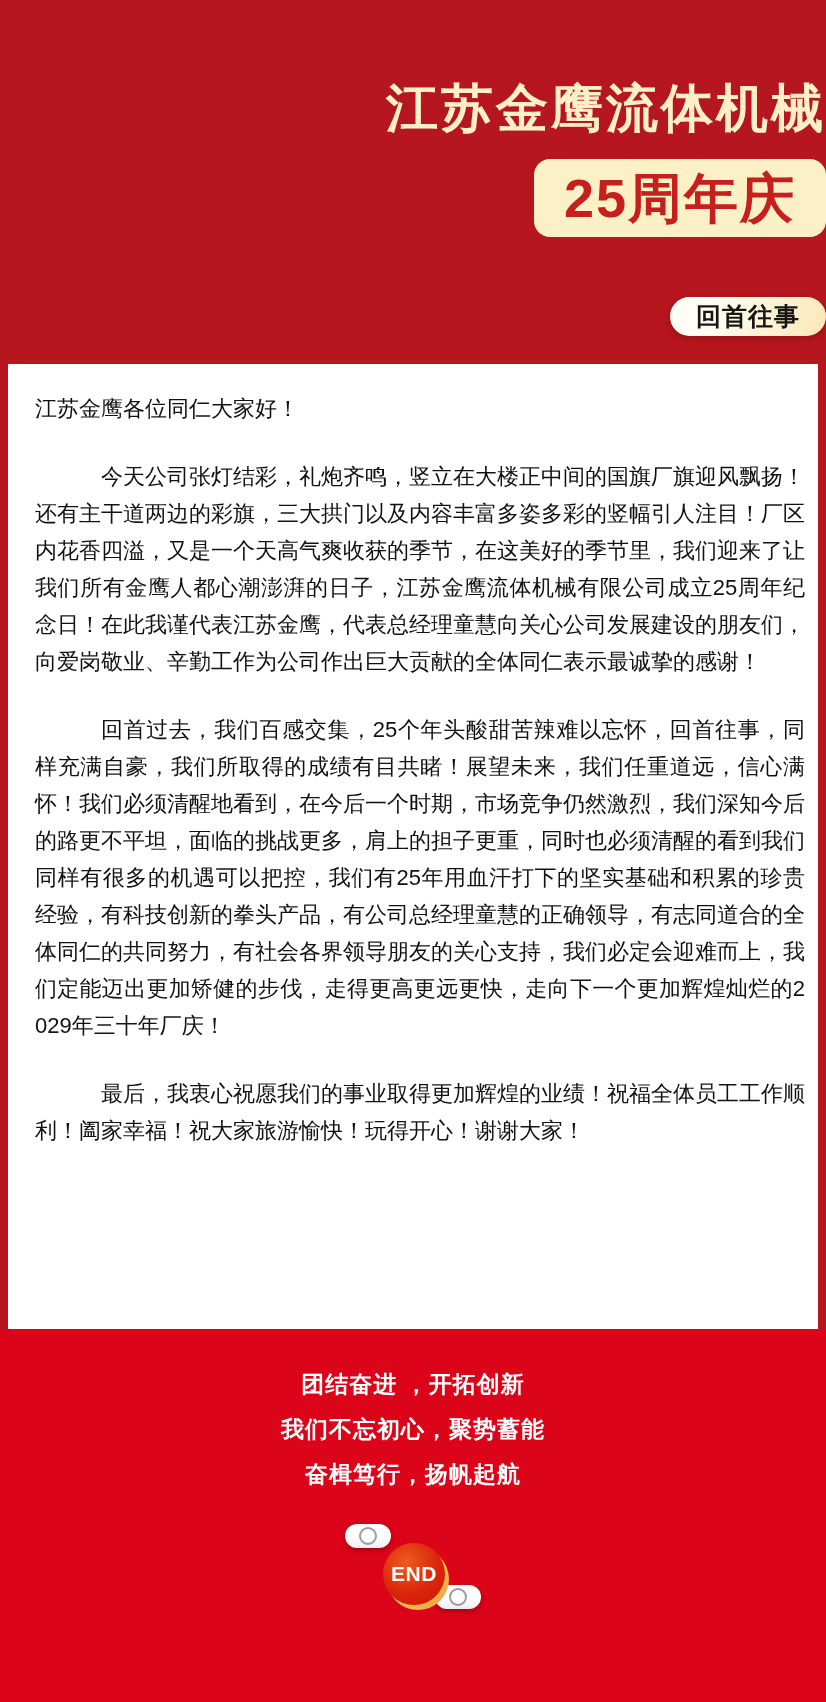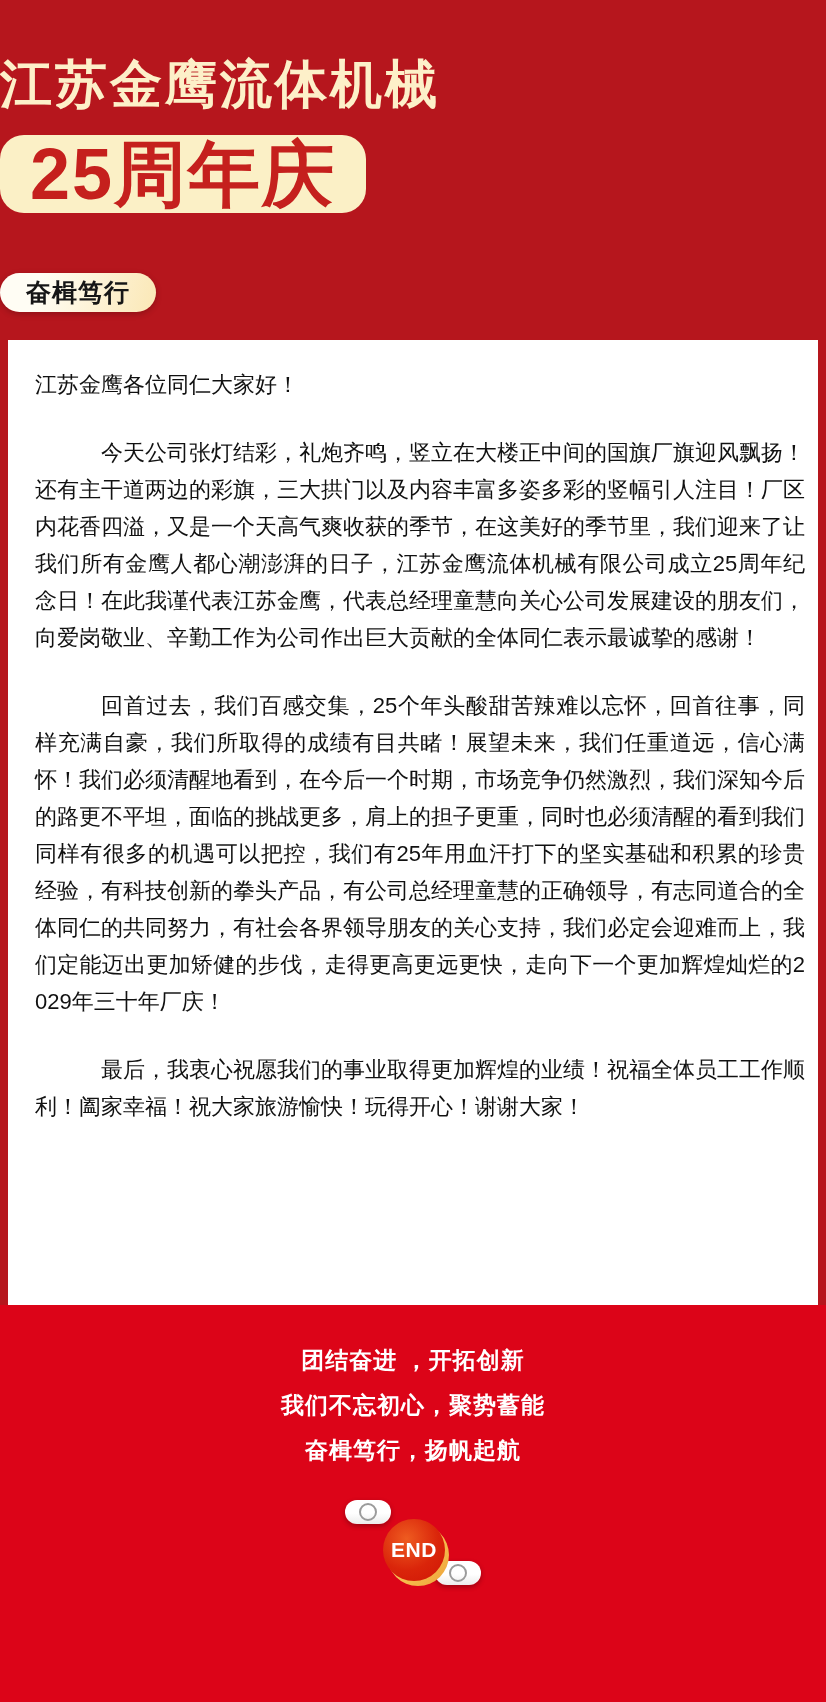--- a/index.html
+++ b/index.html
@@ -7,34 +7,34 @@
     position:relative;
     width:826px;height:1702px;
     margin:0 auto;
     display:flex;flex-direction:column;
     background:var(--header-bg,#b6161d);
     font-family:"Liberation Sans","DejaVu Sans",sans-serif;
     overflow:hidden;
   }
 
   
-  .header{flex:0 0 auto;text-align:left;padding-top:56px;padding-bottom:28px;}
+  .header{flex:0 0 auto;text-align:right;padding-top:56px;padding-bottom:28px;margin-top:24px;}
   .header .row{display:block;}
   .company-title{
     margin:0;
     font-size:52px;line-height:57px;font-weight:900;
     letter-spacing:3px;
     color:var(--title-text,#fdf0c9);
   }
   .anniversary-badge{
     display:inline-block;margin-top:22px;
     background:var(--badge-bg,#fbf0c6);
     color:var(--badge-text,#c5201d);
-    font-size:72px;line-height:54px;font-weight:900;letter-spacing:2px;
-    padding:12px 30px;border-radius:24px;
+    font-size:54px;line-height:54px;font-weight:900;letter-spacing:2px;
+    padding:12px 30px;border-radius:16px;
   }
   .chairman-pill{
     display:inline-block;margin-top:60px;
     background:linear-gradient(105deg,#fffdf4 25%,#fbe9ba 95%);
     color:#161616;
     font-size:25px;line-height:27px;font-weight:bold;letter-spacing:1px;
     padding:6px 26px;border-radius:22px;
     box-shadow:0 2px 6px rgba(0,0,0,0.22);
   }
 
@@ -100,21 +100,21 @@
 <div class="page">
 
   <header class="header">
     <div class="row">
       <h1 class="company-title">江苏金鹰流体机械</h1>
     </div>
     <div class="row">
       <div class="anniversary-badge">25周年庆</div>
     </div>
     <div class="row">
-      <div class="chairman-pill">奋楫笃行</div>
+      <div class="chairman-pill">回首往事</div>
     </div>
   </header>
 
   <main class="card">
     <p class="greeting">江苏金鹰各位同仁大家好！</p>
     <p>今天公司张灯结彩，礼炮齐鸣，竖立在大楼正中间的国旗厂旗迎风飘扬！还有主干道两边的彩旗，三大拱门以及内容丰富多姿多彩的竖幅引人注目！厂区内花香四溢，又是一个天高气爽收获的季节，在这美好的季节里，我们迎来了让我们所有金鹰人都心潮澎湃的日子，江苏金鹰流体机械有限公司成立25周年纪念日！在此我谨代表江苏金鹰，代表总经理童慧向关心公司发展建设的朋友们，向爱岗敬业、辛勤工作为公司作出巨大贡献的全体同仁表示最诚挚的感谢！</p>
     <p>回首过去，我们百感交集，25个年头酸甜苦辣难以忘怀，回首往事，同样充满自豪，我们所取得的成绩有目共睹！展望未来，我们任重道远，信心满怀！我们必须清醒地看到，在今后一个时期，市场竞争仍然激烈，我们深知今后的路更不平坦，面临的挑战更多，肩上的担子更重，同时也必须清醒的看到我们同样有很多的机遇可以把控，我们有25年用血汗打下的坚实基础和积累的珍贵经验，有科技创新的拳头产品，有公司总经理童慧的正确领导，有志同道合的全体同仁的共同努力，有社会各界领导朋友的关心支持，我们必定会迎难而上，我们定能迈出更加矫健的步伐，走得更高更远更快，走向下一个更加辉煌灿烂的2029年三十年厂庆！</p>
     <p>最后，我衷心祝愿我们的事业取得更加辉煌的业绩！祝福全体员工工作顺利！阖家幸福！祝大家旅游愉快！玩得开心！谢谢大家！</p>
   </main>
 

